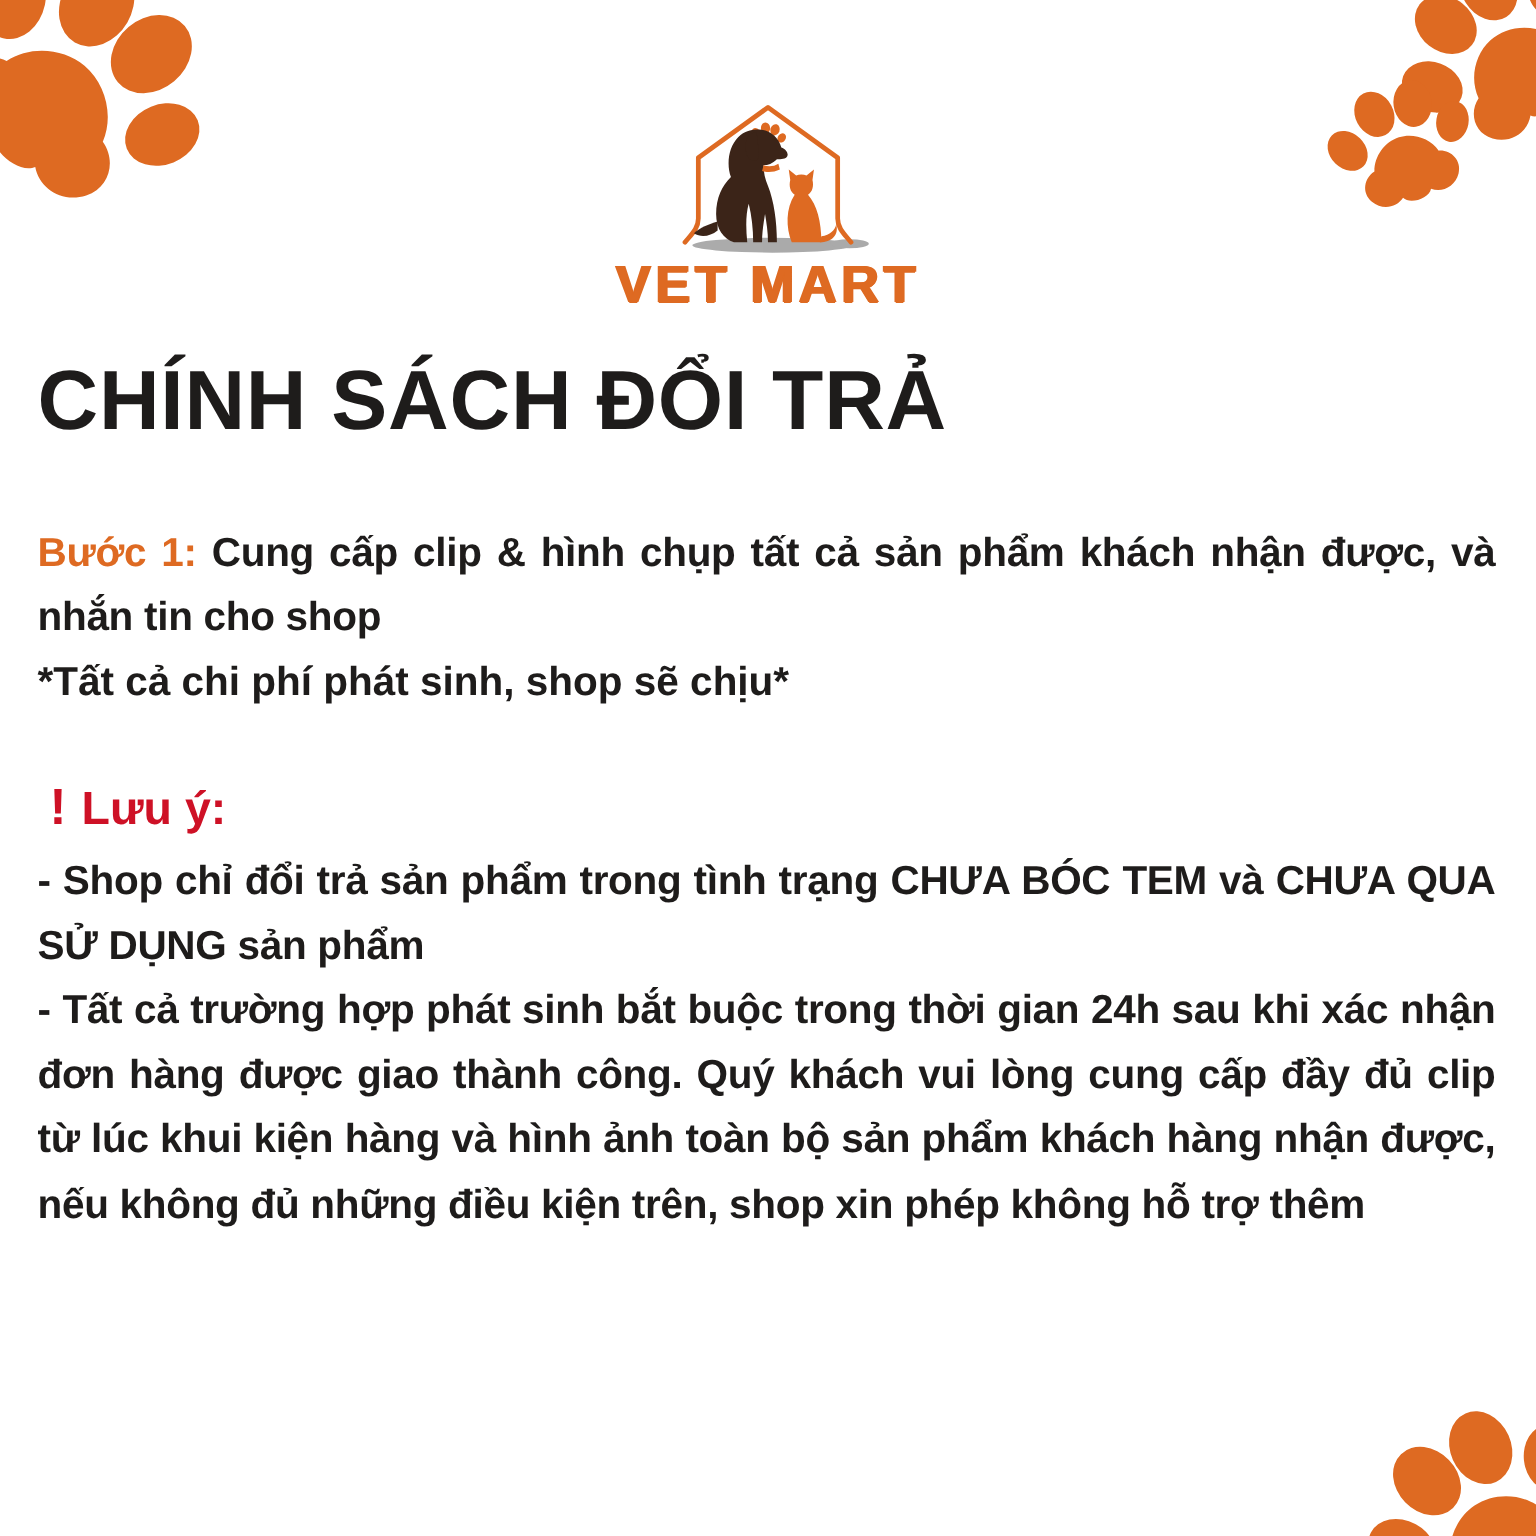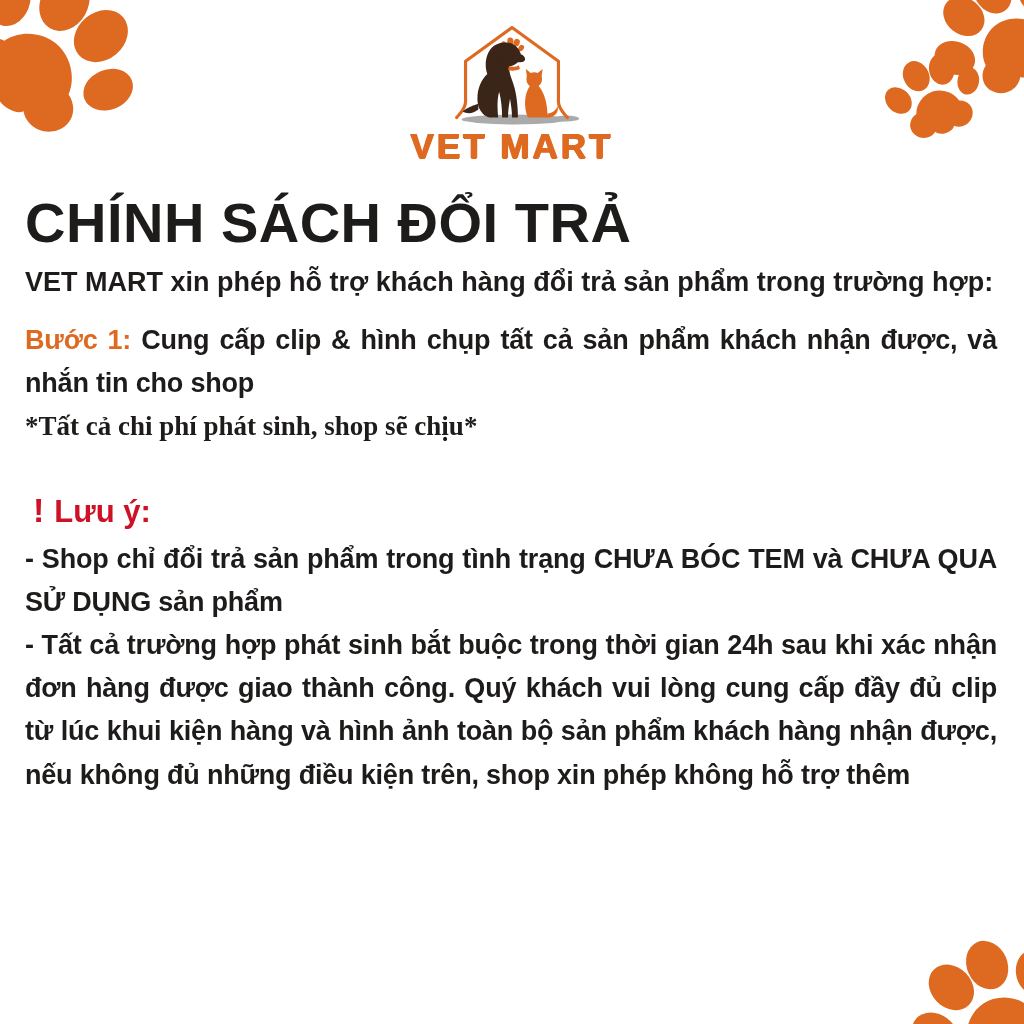--- a/index.html
+++ b/index.html
@@ -19,42 +19,42 @@
     font-family:"Liberation Sans", sans-serif;
     color:var(--ink);
   }
   
   .paw{position:absolute;color:var(--orange);pointer-events:none;}
   .paw-tl{width:182px;height:182px;left:-44px;top:-36px;transform:rotate(40deg);}
   .paw-tr-big{width:138px;height:138px;right:-46px;top:-34px;transform:rotate(-42deg);}
   .paw-tr-small{width:98px;height:98px;left:886px;top:50px;transform:rotate(-18deg);}
   .paw-br{width:156px;height:156px;right:-44px;bottom:-68px;transform:rotate(-34deg);}
   
-  .logo-wrap{padding-top:20px;text-align:center;}
+  .logo-wrap{padding-top:20px;text-align:center;margin-top:44px;}
   .logo-art{display:block;margin:0 auto;width:168px;height:112px;}
   .brand-name{
     font-size:35px;font-weight:700;letter-spacing:3px;
     color:var(--orange);
     text-shadow:0.8px 0 0 var(--orange), -0.8px 0 0 var(--orange), 0 0.8px 0 var(--orange);
     margin-top:-6px;
   }
   
   .content{position:relative;padding:0 27px 0 25px;}
   .page-title{
     margin:24px 0 0;
     font-size:56px;font-weight:700;letter-spacing:0.5px;color:var(--ink);
   }
   .intro{margin:12px 0 0;font-size:27px;font-weight:700;}
-  .steps{margin-top:21px;}
+  .steps{margin-top:48px;}
   .para{
     margin:0;font-size:27px;font-weight:700;line-height:1.6;
     text-align:justify;letter-spacing:-0.2px;
   }
   .step-label{color:var(--orange);}
-  .fee-note{margin:0;font-size:27px;font-weight:700;line-height:1.6;font-family:Liberation Serif, serif;}
+  .fee-note{margin:0;font-size:27px;font-weight:700;line-height:1.6;}
   .notice{margin-top:42px;}
   .notice-head{padding-left:8px;margin-bottom:8px;font-weight:700;color:var(--red);}
   .notice-mark{font-size:34px;margin-right:10px;}
   .notice-label{
     font-size:31px;
     text-decoration-thickness:3px;
     text-underline-offset:6px;
   }
 </style>
 </head>
@@ -111,21 +111,20 @@
       <path d="M103 66 C100 64 99 60 100 56 L99 49 L104 53 C106 52 109 52 111 53 L116 49 L115 56 C116 60 115 64 112 66 C118 73 121 84 121 98 L101 98 C97 88 97 75 103 66 Z"></path>
       <path d="M120 98 C128 98 133 93 131 86 C130 90 127 93 121 94 Z"></path>
     </g>
   </svg>
   <div class="brand-name">VET MART</div>
 </header>
 
 <main class="content">
   <h1 class="page-title">CHÍNH SÁCH ĐỔI TRẢ</h1>
 
-  <p class="intro">VET MART xin phép hỗ trợ khách hàng đổi trả sản phẩm trong trường hợp:</p>
 
   <div class="steps">
     <p class="para"><span class="step-label">Bước 1:</span> <span>Cung cấp clip &amp; hình chụp tất cả sản phẩm khách nhận được, và nhắn tin cho shop</span></p>
     <p class="fee-note">*Tất cả chi phí phát sinh, shop sẽ chịu*</p>
   </div>
 
   <div class="notice">
     <div class="notice-head">
       <span class="notice-mark">!</span><span class="notice-label">Lưu ý:</span>
     </div>

